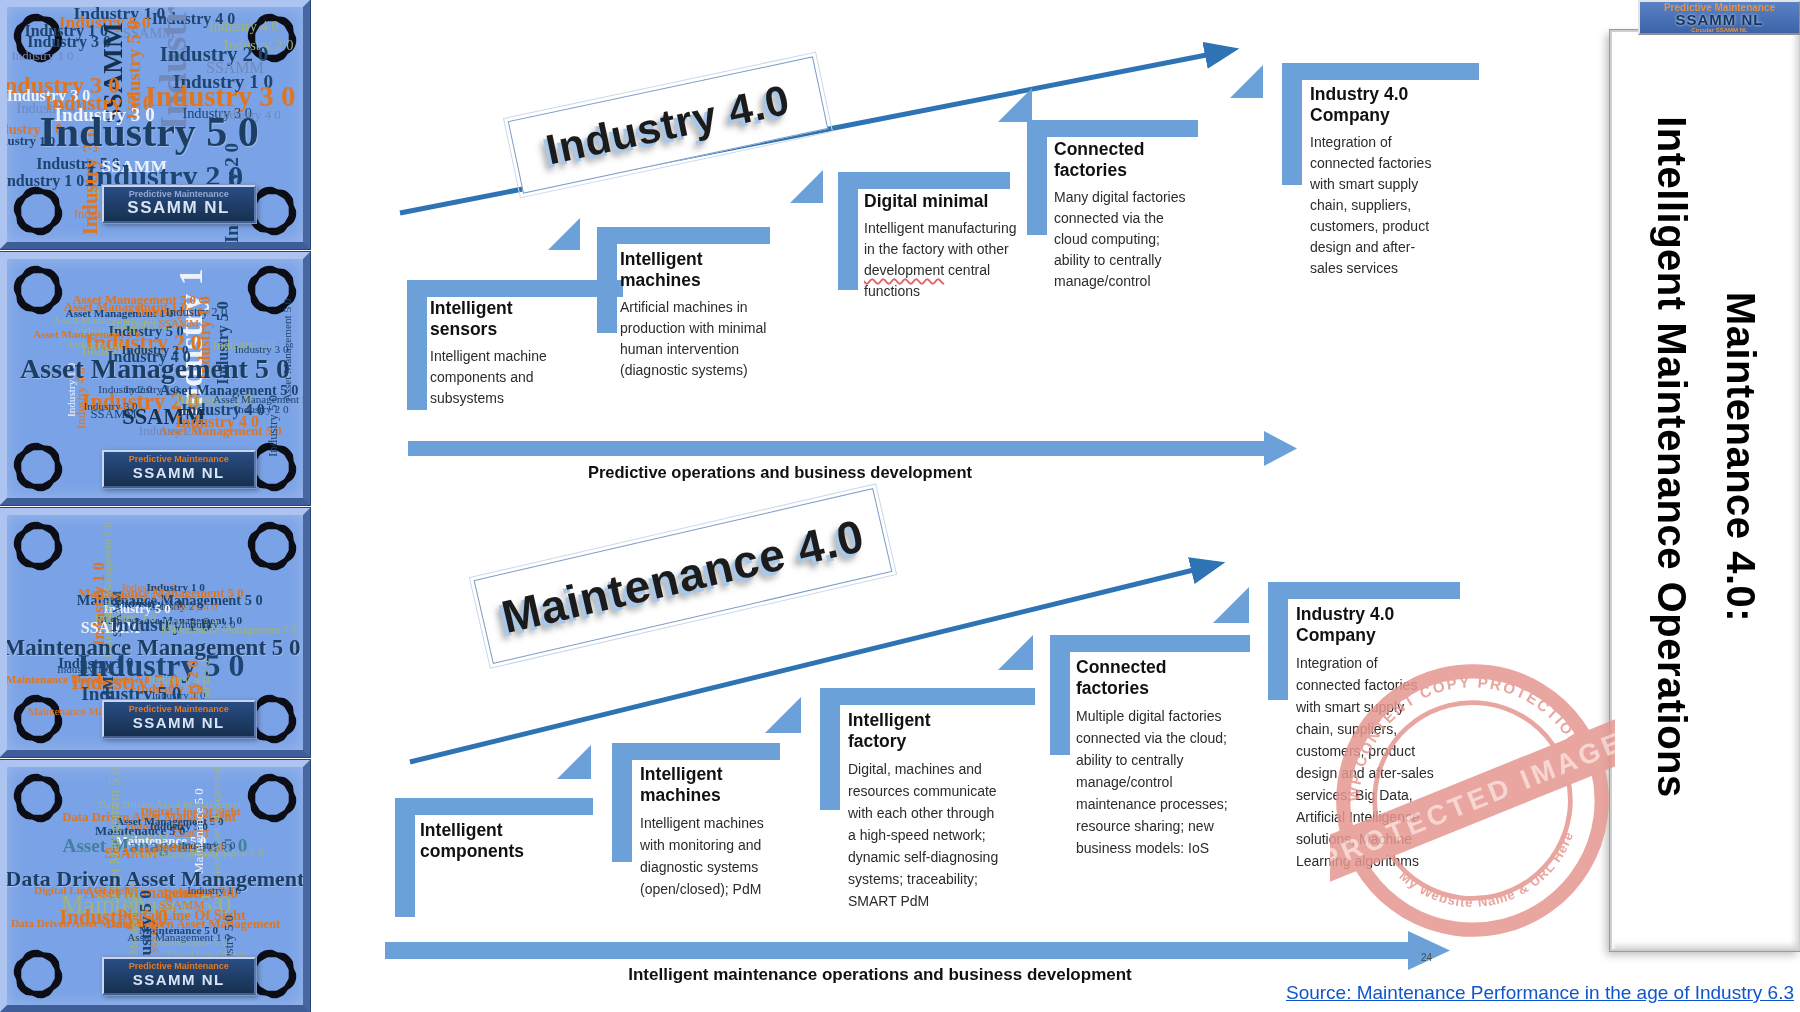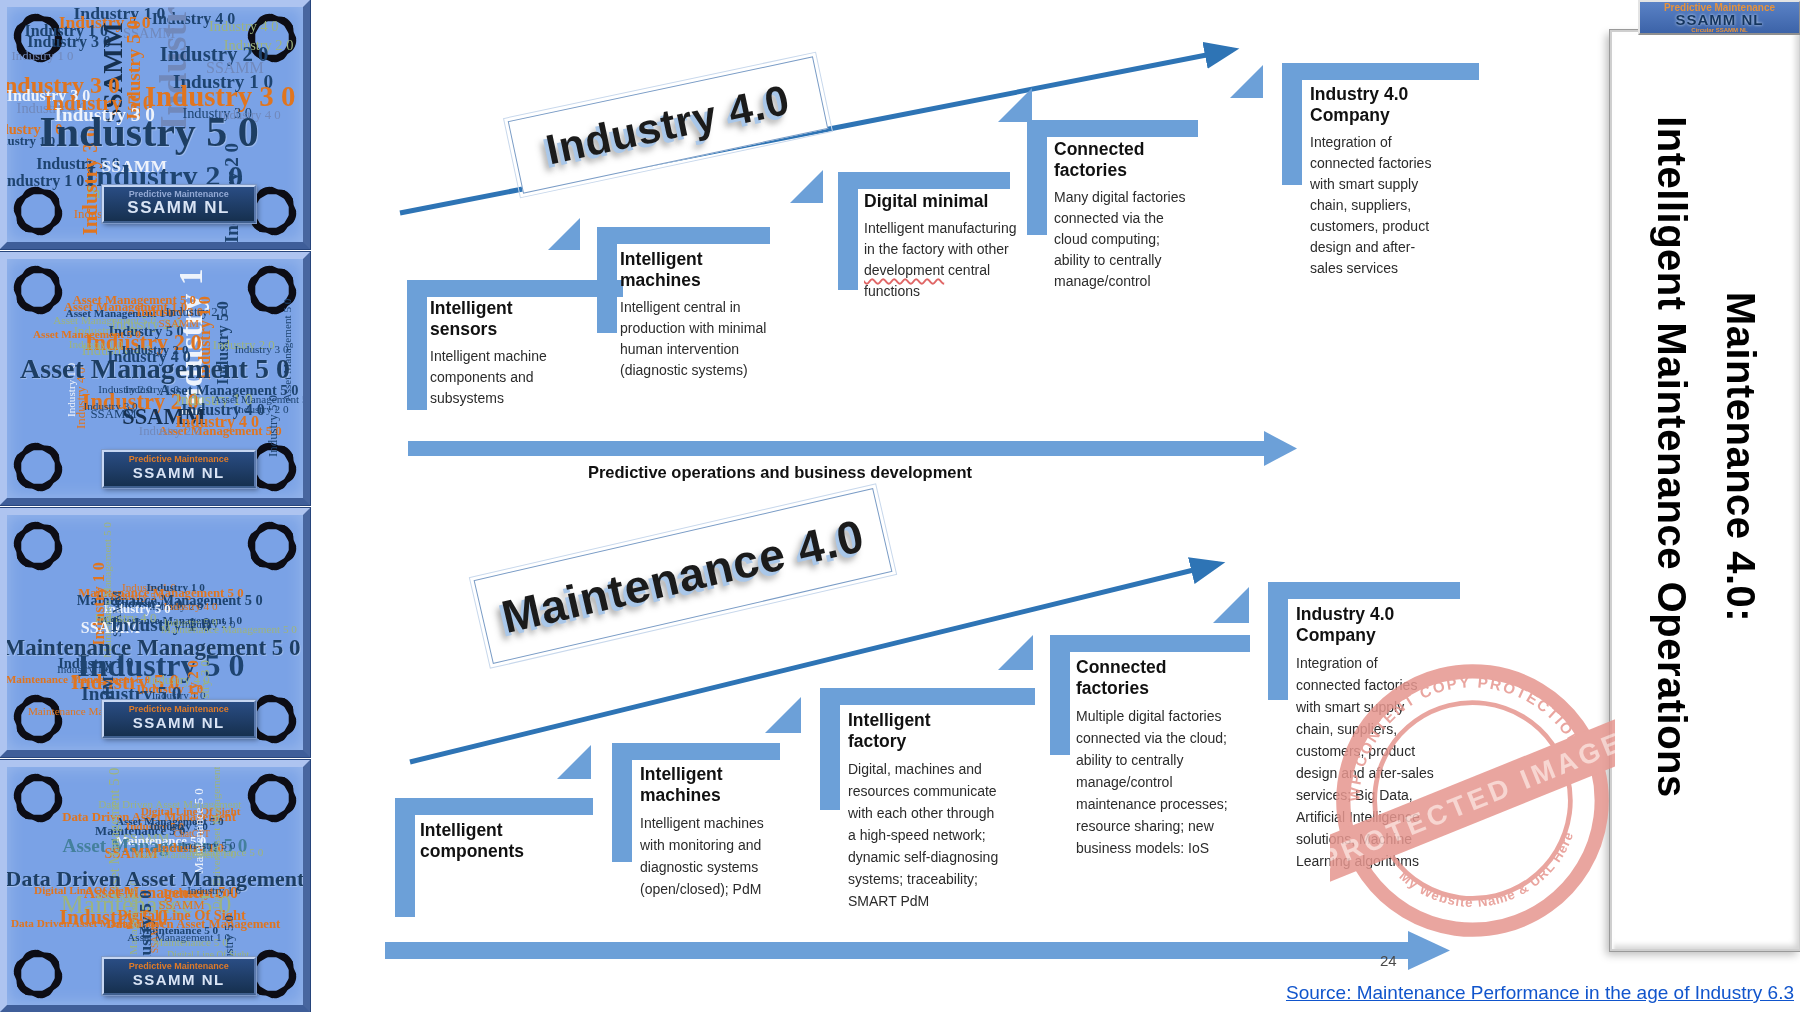--- a/index.html
+++ b/index.html
@@ -58,21 +58,21 @@
   #vtitle div{font-size:40px;font-weight:bold;color:#000;line-height:69px;letter-spacing:.5px;}
   
   #ssamm-logo{position:absolute;left:1638px;top:0;width:159px;height:31px;z-index:5;
           background:linear-gradient(#5a82c6,#3c63a8);text-align:center;overflow:hidden;
           border:2px solid;border-color:#e4e4e4 #8f8f8f #8f8f8f #e4e4e4;}
   #ssamm-logo .lg-top{font-size:10px;font-weight:bold;color:#e8923a;line-height:10px;margin-top:1px;}
   #ssamm-logo .lg-main{font-size:15px;font-weight:bold;color:#14355f;line-height:14px;letter-spacing:1px;
           text-shadow:0 0 3px #dce6f5;}
   #ssamm-logo .lg-sub{font-size:6px;font-weight:bold;color:#e8923a;line-height:6px;}
   
-  #page-number{position:absolute;left:1380px;top:952px;font-size:15px;color:#4a4a4a;z-index:2;text-align:right;}
+  #page-number{position:absolute;left:1421px;top:952px;font-size:10px;color:#4a4a4a;z-index:2;text-align:right;}
   #source-link{position:absolute;right:6px;top:982px;font-size:19px;color:#1155cc;
           text-decoration:underline;z-index:6;cursor:pointer;}
   #stamp{position:absolute;left:1330px;top:658px;z-index:10;pointer-events:none;}
 </style>
 </head>
 <body>
 
 <div id="root">
 
   <svg id="arrows" width="1800" height="1012">
@@ -110,21 +110,21 @@
           <p>Intelligent machine
 components and
 subsystems</p>
         </div>
         <div class="tri" style="left: 548px; top: 218px; width: 32px; height: 32px;"></div>
         <div class="tbar" style="left: 597px; top: 227px; width: 173px;"></div>
         <div class="vbar" style="left: 597px; top: 227px; height: 106px;"></div>
         <div class="stext" style="left: 620px; top: 249px; width: 235px;">
           <h4>Intelligent
 machines</h4>
-          <p>Intelligent central in
+          <p>Artificial machines in
 production with minimal
 human intervention
 (diagnostic systems)</p>
         </div>
         <div class="tri" style="left: 790px; top: 170px; width: 33px; height: 33px;"></div>
         <div class="tbar" style="left: 838px; top: 172px; width: 172px;"></div>
         <div class="vbar" style="left: 838px; top: 172px; height: 118px;"></div>
         <div class="stext" style="left: 864px; top: 191px; width: 215px;">
           <h4>Digital minimal</h4>
           <p>Intelligent manufacturing
@@ -219,20 +219,21 @@
 design and after-sales
 services; Big Data,
 Artificial Intelligence
 solutions, Machine
 Learning algorithms</p>
         </div>
       </div>
     </div>
 
   <div class="arrow-label" id="arrow-label-industry">Predictive operations and business development</div>
+  <div class="arrow-label" id="arrow-label-maintenance">Intelligent maintenance operations and business development</div>
 
   <div id="clouds-layer">
       <div class="panel panel-0" style="left: 0px; top: 0px; width: 296px; height: 235px;">
         <div class="corner-logo" style="left: 6px; top: 6px; width: 50px; height: 50px;"><svg viewBox="-34 -34 68 68" width="50" height="50">
             <g fill="none" stroke="#0d0d15" stroke-width="6.5" stroke-linejoin="round" stroke-linecap="round">
               <path transform="rotate(0)" d="M -14 -26 L 10 -26 A 16 16 0 0 1 26 -10 L 26 14"></path>
               <path transform="rotate(60)" d="M -14 -26 L 10 -26 A 16 16 0 0 1 26 -10 L 26 14"></path>
               <path transform="rotate(120)" d="M -14 -26 L 10 -26 A 16 16 0 0 1 26 -10 L 26 14"></path>
               <path transform="rotate(180)" d="M -14 -26 L 10 -26 A 16 16 0 0 1 26 -10 L 26 14"></path>
               <path transform="rotate(240)" d="M -14 -26 L 10 -26 A 16 16 0 0 1 26 -10 L 26 14"></path>

